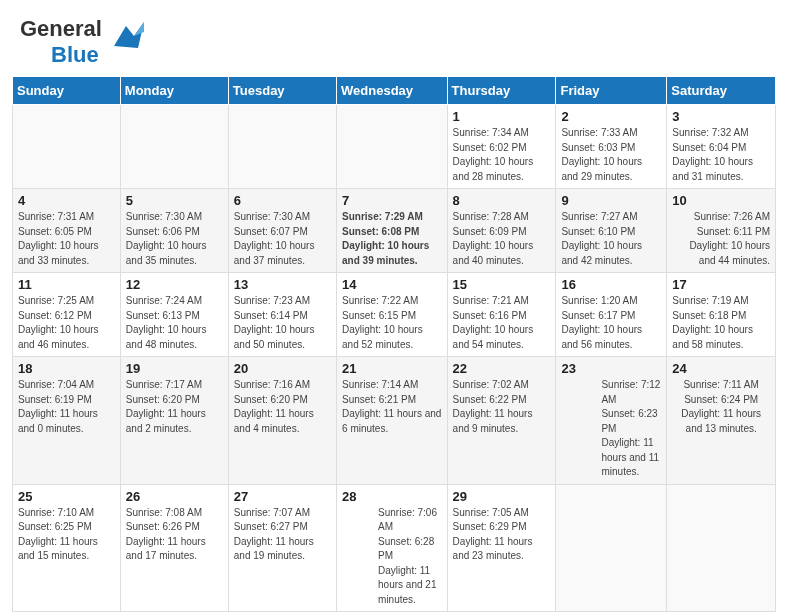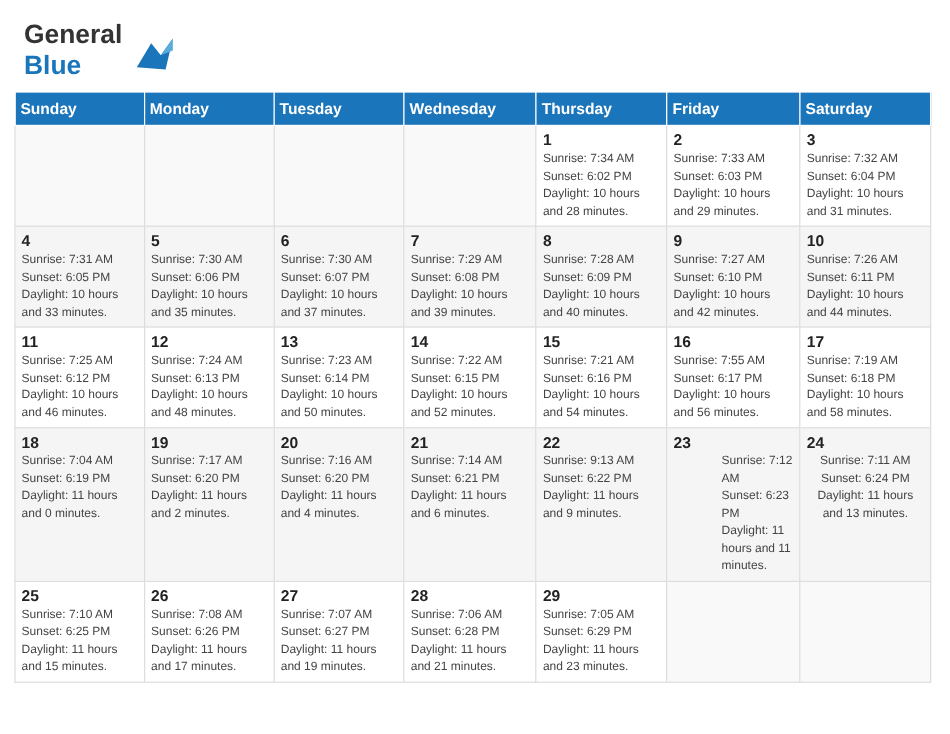--- a/index.html
+++ b/index.html
@@ -77,24 +77,24 @@
       padding: 0 8px 8px 4px;
     }
     .row-even td { background: #f5f5f5; }
   </style>
 </head>
 <body>
 
 <div class="header">
   <div class="logo">
     <div>
-      <div style="display:flex;align-items:flex-end;">
+      <div style="display:flex;align-items:center;">
         <div>
           <span style="font-size:22px;font-weight:bold;color:#333;">General</span><br>
-          <span style="font-size:22px;font-weight:bold;color:#1a75bb;">Blue</span>
+          <span style="font-size:22px;font-weight:bold;color:#1a75bb;margin-left:31px;">Blue</span>
         </div>
         <svg width="40" height="40" viewBox="0 0 40 40" style="margin-left:4px;margin-top:-8px;">
           <polygon points="8,28 20,8 28,18 38,4 32,30 8,28" fill="#1a75bb"></polygon>
           <polygon points="28,18 38,4 38,14 28,18" fill="#5aacdd"></polygon>
         </svg>
       </div>
     </div>
   </div>
   <div class="title-block">
     <div class="month-year"></div>
@@ -154,39 +154,39 @@
 Daylight: 10 hours and 35 minutes.</div>
           </td>
           <td>
             <div class="day-number">6</div>
             <div class="day-info" style="white-space: pre-line;">Sunrise: 7:30 AM
 Sunset: 6:07 PM
 Daylight: 10 hours and 37 minutes.</div>
           </td>
           <td>
             <div class="day-number">7</div>
-            <div class="day-info" style="white-space: pre-line;">Sunrise: 7:29 AM
+            <div class="day-info" style="white-space: pre-line; font-weight: bold;">Sunrise: 7:29 AM
 Sunset: 6:08 PM
 Daylight: 10 hours and 39 minutes.</div>
           </td>
           <td>
             <div class="day-number">8</div>
             <div class="day-info" style="white-space: pre-line;">Sunrise: 7:28 AM
 Sunset: 6:09 PM
 Daylight: 10 hours and 40 minutes.</div>
           </td>
           <td>
             <div class="day-number">9</div>
             <div class="day-info" style="white-space: pre-line;">Sunrise: 7:27 AM
 Sunset: 6:10 PM
 Daylight: 10 hours and 42 minutes.</div>
           </td>
           <td>
             <div class="day-number">10</div>
-            <div class="day-info" style="white-space: pre-line;">Sunrise: 7:26 AM
+            <div class="day-info" style="white-space: pre-line; text-align: right;">Sunrise: 7:26 AM
 Sunset: 6:11 PM
 Daylight: 10 hours and 44 minutes.</div>
           </td>
         </tr>
         <tr>
           <td>
             <div class="day-number">11</div>
             <div class="day-info" style="white-space: pre-line;">Sunrise: 7:25 AM
 Sunset: 6:12 PM
 Daylight: 10 hours and 46 minutes.</div>
@@ -210,21 +210,21 @@
 Daylight: 10 hours and 52 minutes.</div>
           </td>
           <td>
             <div class="day-number">15</div>
             <div class="day-info" style="white-space: pre-line;">Sunrise: 7:21 AM
 Sunset: 6:16 PM
 Daylight: 10 hours and 54 minutes.</div>
           </td>
           <td>
             <div class="day-number">16</div>
-            <div class="day-info" style="white-space: pre-line;">Sunrise: 7:55 AM
+            <div class="day-info" style="white-space: pre-line;">Sunrise: 1:20 AM
 Sunset: 6:17 PM
 Daylight: 10 hours and 56 minutes.</div>
           </td>
           <td>
             <div class="day-number">17</div>
             <div class="day-info" style="white-space: pre-line;">Sunrise: 7:19 AM
 Sunset: 6:18 PM
 Daylight: 10 hours and 58 minutes.</div>
           </td>
         </tr>
@@ -248,21 +248,21 @@
 Daylight: 11 hours and 4 minutes.</div>
           </td>
           <td>
             <div class="day-number">21</div>
             <div class="day-info" style="white-space: pre-line;">Sunrise: 7:14 AM
 Sunset: 6:21 PM
 Daylight: 11 hours and 6 minutes.</div>
           </td>
           <td>
             <div class="day-number">22</div>
-            <div class="day-info" style="white-space: pre-line;">Sunrise: 9:13 AM
+            <div class="day-info" style="white-space: pre-line;">Sunrise: 7:02 AM
 Sunset: 6:22 PM
 Daylight: 11 hours and 9 minutes.</div>
           </td>
           <td>
             <div class="day-number">23</div>
             <div class="day-info" style="white-space: pre-line; margin-left: 40px;">Sunrise: 7:12 AM
 Sunset: 6:23 PM
 Daylight: 11 hours and 11 minutes.</div>
           </td>
           <td>
@@ -286,21 +286,21 @@
 Daylight: 11 hours and 17 minutes.</div>
           </td>
           <td>
             <div class="day-number">27</div>
             <div class="day-info" style="white-space: pre-line;">Sunrise: 7:07 AM
 Sunset: 6:27 PM
 Daylight: 11 hours and 19 minutes.</div>
           </td>
           <td>
             <div class="day-number">28</div>
-            <div class="day-info" style="white-space: pre-line;">Sunrise: 7:06 AM
+            <div class="day-info" style="white-space: pre-line; margin-left: 36px;">Sunrise: 7:06 AM
 Sunset: 6:28 PM
 Daylight: 11 hours and 21 minutes.</div>
           </td>
           <td>
             <div class="day-number">29</div>
             <div class="day-info" style="white-space: pre-line;">Sunrise: 7:05 AM
 Sunset: 6:29 PM
 Daylight: 11 hours and 23 minutes.</div>
           </td>
           <td class="empty"></td>

